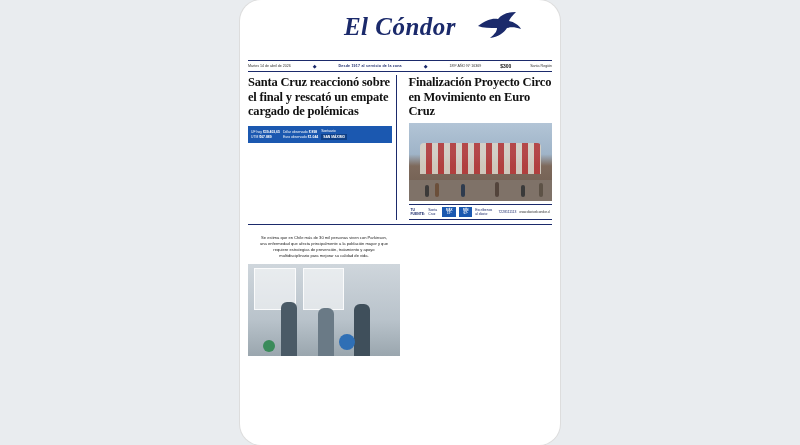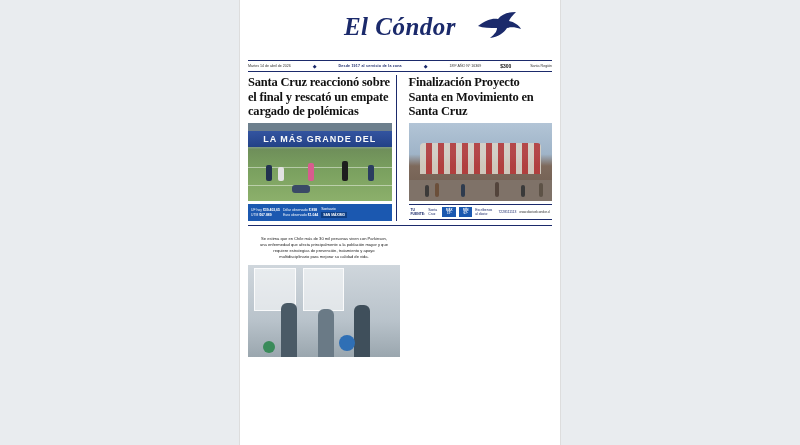--- a/index.html
+++ b/index.html
@@ -22,20 +22,21 @@
   
   .paper {
     position: absolute;
     left: 240px;
     top: 0;
     width: 320px;
     height: 445px;
     background: #ffffff;
     box-shadow: 0 0 0 1px #dddddd;
     overflow: hidden;
+    border-radius: 21px;
   }
 
   
   .masthead {
     position: relative;
     height: 46px;
     padding-top: 12px;
     text-align: center;
   }
   .masthead-title {
@@ -326,32 +327,20 @@
       <span>189º AÑO Nº 16369</span>
       <span class="price">$300</span>
       <span>Santa Región</span>
     </div>
     <div class="masthead-rule2"></div>
 
     <div class="grid">
 
       <div class="col left">
         <div class="headline">Santa Cruz reaccionó sobre el final y rescató un empate cargado de polémicas</div>
-        <div class="photo photo-football">
-          <div class="ff-stand"></div>
-          <div class="ff-banner">LA MÁS GRANDE DEL</div>
-          <div class="ff-grass-line" style="top:44px;"></div>
-          <div class="ff-grass-line" style="top:62px;"></div>
-          <div class="ff-player" style="left:18px;top:42px;height:16px;background:#22324f;"></div>
-          <div class="ff-player" style="left:30px;top:44px;height:14px;background:#e2e2e2;"></div>
-          <div class="ff-player" style="left:60px;top:40px;height:18px;background:#d85c8e;"></div>
-          <div class="ff-player" style="left:94px;top:38px;height:20px;background:#1d1d1d;"></div>
-          <div class="ff-player" style="left:120px;top:42px;height:16px;background:#2b3d60;"></div>
-          <div class="ff-player" style="left:44px;top:62px;height:8px;width:18px;background:#3a4a66;border-radius:3px;"></div>
-        </div>
 
         <div class="finance">
           <div class="fin-block">
             <div class="fin-row"><span class="fin-label">UF hoy</span>
               <span class="fin-val">$39.403,65</span></div>
             <div class="fin-row"><span class="fin-label">UTM</span>
               <span class="fin-val">$67.889</span></div>
           </div>
           <div class="fin-block">
             <div class="fin-row"><span class="fin-label">Dólar observado</span>
@@ -360,21 +349,21 @@
               <span class="fin-val">$1.044</span></div>
           </div>
           <div class="fin-block">
             <div class="fin-row">Santuario</div>
             <div class="fin-row"><span class="fin-box">SAN MÁXIMO</span></div>
           </div>
         </div>
       </div>
 
       <div class="col">
-        <div class="headline">Finalización Proyecto Santa en Movimiento en Santa Cruz</div>
+        <div class="headline">Finalización Proyecto Circo en Movimiento en Euro Cruz</div>
         <div class="photo photo-circus">
           <div class="circus-tent"></div>
           <div class="circus-ground"></div>
           <div class="circus-person" style="left:16px;"></div>
           <div class="circus-person" style="left:26px;height:14px;background:#6b4f3a;"></div>
           <div class="circus-person" style="left:52px;height:13px;background:#2e3b4e;"></div>
           <div class="circus-person" style="left:86px;height:15px;background:#53443b;"></div>
           <div class="circus-person" style="left:112px;height:12px;background:#3a3a3a;"></div>
           <div class="circus-person" style="left:130px;height:14px;background:#5d5246;"></div>
         </div>

